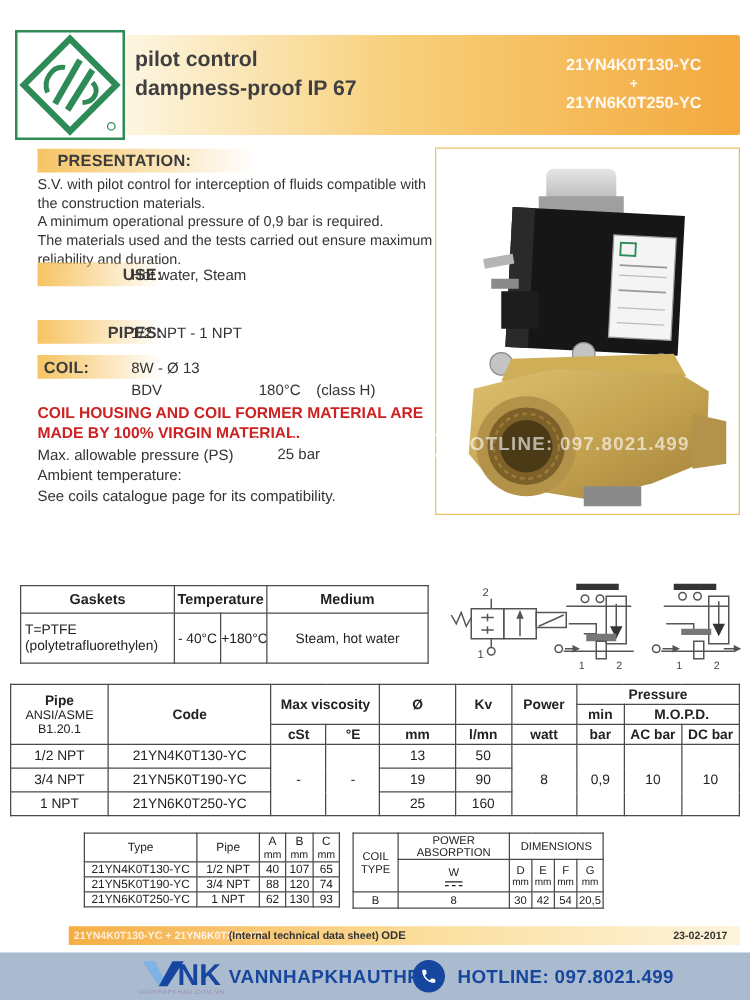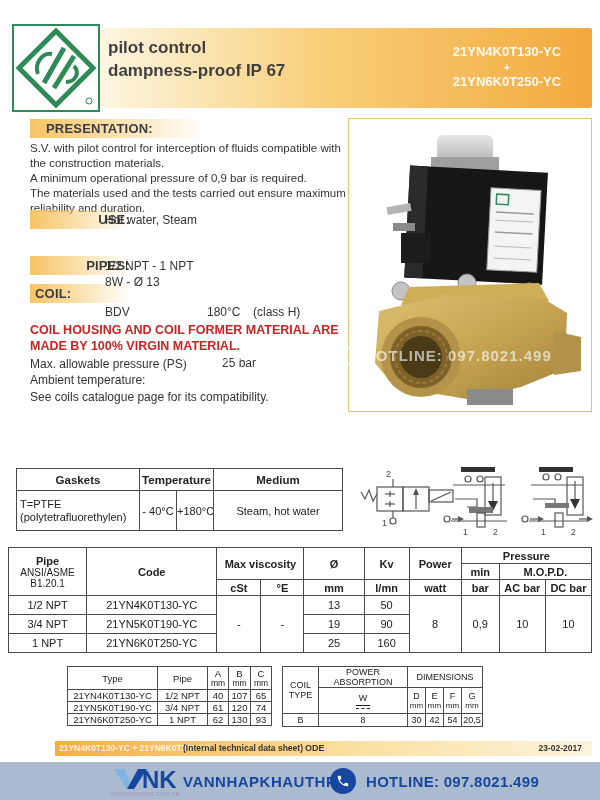--- a/index.html
+++ b/index.html
@@ -128,21 +128,21 @@
   <div class="bodytxt" style="left:30px; top:187px;">The materials used and the tests carried out ensure maximum</div>
   <div class="bodytxt" style="left:30px; top:202px;">reliability and duration.</div>
 
   <div class="hl" style="left:30px; top:210px; width:100px;text-align:right;">USE:</div>
   <div class="val" style="left:105px; top:213px;">Hot water, Steam</div>
 
   <div class="hl" style="left:30px; top:256px; width:100px;text-align:right;">PIPES:</div>
   <div class="val" style="left:105px; top:259px;">1/2 NPT -  1 NPT</div>
 
   <div class="hl" style="left:30px; top:284px; width:100px;">COIL:</div>
-  <div class="val" style="left:105px; top:275px;">8W - Ø 13</div>
+  <div class="val" style="left:105px; top:287px;">8W - Ø 13</div>
   <div class="val" style="left:105px; top:305px;">BDV</div>
   <div class="val" style="left:207px; top:305px;">180°C</div>
   <div class="val" style="left:253px; top:305px;">(class H)</div>
 
   <div class="red" style="left:30px; top:323px;">COIL HOUSING AND COIL FORMER MATERIAL  ARE</div>
   <div class="red" style="left:30px; top:339px;">MADE BY 100% VIRGIN MATERIAL.</div>
 
   <div class="val" style="left:30px; top:357px;">Max. allowable pressure (PS)</div>
   <div class="val" style="left:222px; top:356px;">25 bar</div>
   <div class="val" style="left:30px; top:373px;">Ambient temperature:</div>
@@ -385,21 +385,21 @@
     <tr>
       <td>21YN4K0T130-YC</td>
       <td>1/2 NPT</td>
       <td>40</td>
       <td>107</td>
       <td>65</td>
     </tr>
     <tr>
       <td>21YN5K0T190-YC</td>
       <td>3/4 NPT</td>
-      <td>61</td>
+      <td>88</td>
       <td>120</td>
       <td>74</td>
     </tr>
     <tr>
       <td>21YN6K0T250-YC</td>
       <td>1 NPT</td>
       <td>62</td>
       <td>130</td>
       <td>93</td>
     </tr>

